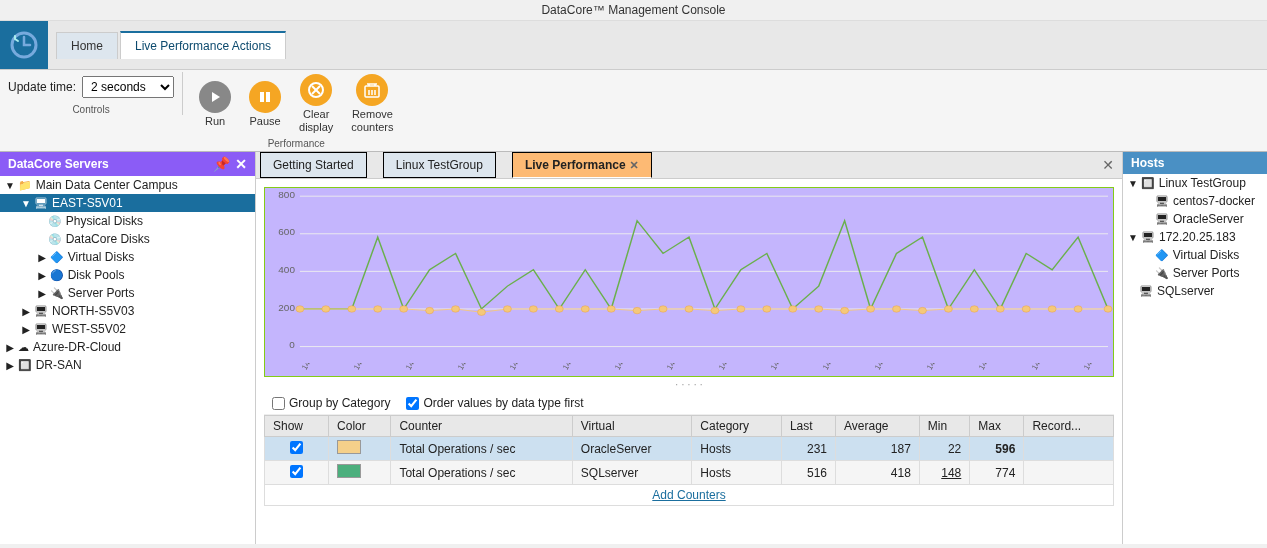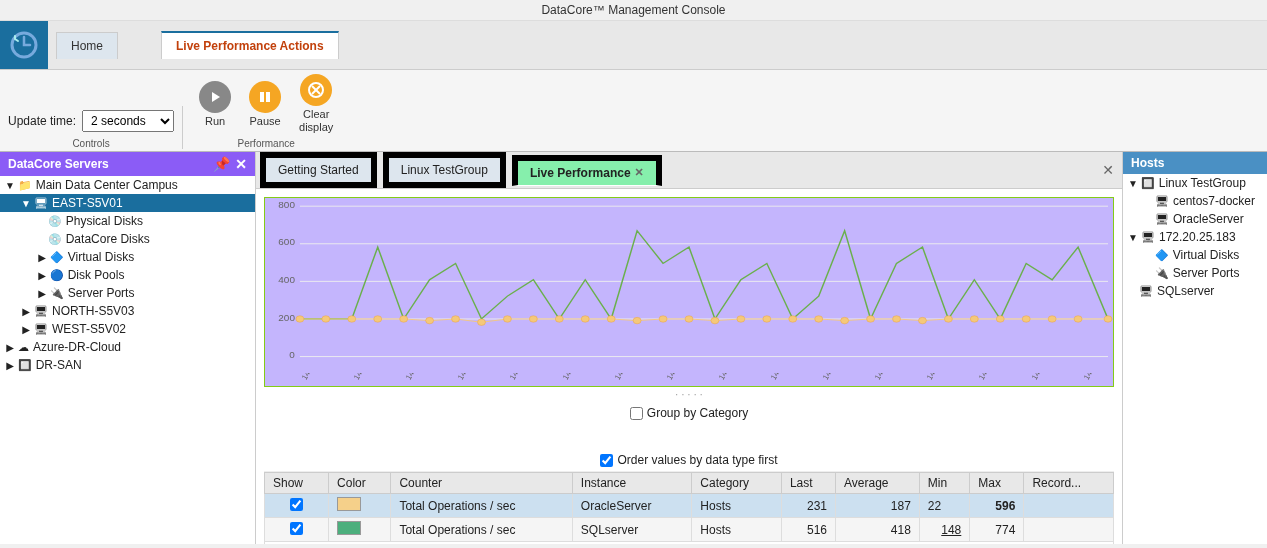--- a/index.html
+++ b/index.html
@@ -3,21 +3,21 @@
   <meta charset="utf-8">
   <style>
     * { box-sizing: border-box; margin: 0; padding: 0; }
     body { font-family: 'Segoe UI', Arial, sans-serif; font-size: 12px; background: #f0f0f0; color: #222; overflow: hidden; }
 
     
     #top-bar { background: #e8e8e8; border-bottom: 1px solid #ccc; display: flex; align-items: center; padding: 0; }
     #app-logo { width: 48px; height: 48px; background: #1a6e9e; display: flex; align-items: center; justify-content: center; flex-shrink: 0; }
     #nav-tabs { display: flex; align-items: flex-end; flex: 1; padding-left: 8px; }
     .nav-tab { padding: 6px 14px; border: 1px solid #ccc; background: #dde6ee; margin-right: 2px; border-bottom: none; cursor: pointer; font-size: 12px; color: #333; }
-    .nav-tab.active { background: #fff; font-weight: bold; color: #c2410c; border-top: 2px solid #1a6e9e; margin-left: 41px; }
+    .nav-tab.active { background: #fff; font-weight: normal; color: #0c4a6e; border-top: 2px solid #1a6e9e; }
     .toolbar-btn { display: flex; flex-direction: column; align-items: center; cursor: pointer; padding: 2px 8px; border: none; background: transparent; font-size: 11px; color: #333; gap: 2px; }
     .toolbar-btn .icon-circle { width: 32px; height: 32px; border-radius: 50%; display: flex; align-items: center; justify-content: center; font-size: 16px; }
     .btn-run .icon-circle { background: #888; color: #fff; }
     .btn-pause .icon-circle { background: #f5a623; color: #fff; }
     .btn-clear .icon-circle { background: #f5a623; color: #fff; }
     .btn-remove .icon-circle { background: #f5a623; color: #fff; }
     select#update-time { font-size: 12px; padding: 2px 4px; }
 
     
     #main-layout { display: flex; height: calc(548px - 48px - 72px - 36px); }
@@ -26,52 +26,52 @@
     #left-panel { width: 256px; background: #fff; border-right: 1px solid #ccc; overflow-y: auto; flex-shrink: 0; }
     #left-panel-header { background: #8b5cf6; color: #fff; padding: 4px 8px; font-weight: bold; font-size: 12px; display: flex; align-items: center; justify-content: space-between; text-align: center; }
     .tree-item { display: flex; align-items: center; padding: 2px 4px; cursor: pointer; white-space: nowrap; }
     .tree-item.selected { background: #1a6e9e; color: #fff; }
     .tree-icon { margin-right: 4px; font-size: 11px; }
     .expand-btn { width: 12px; height: 12px; display: inline-flex; align-items: center; justify-content: center; font-size: 10px; margin-right: 2px; cursor: pointer; }
 
     
     #center-panel { flex: 1; background: #fff; overflow: hidden; display: flex; flex-direction: column; }
     #tabs-bar { display: flex; align-items: center; border-bottom: 1px solid #ccc; background: #e8e8e8; padding-left: 4px; }
-    .panel-tab { padding: 5px 12px; border: 6px solid #000000; background: #dde6ee; margin-right: 6px; cursor: pointer; font-size: 12px; display: flex; align-items: center; gap: 4px; }
-    .panel-tab.active { background: #86efac; border-bottom: 1px solid #fff; font-weight: bold; align-items: center; }
+    .panel-tab { padding: 5px 12px; border: 1px solid #000000; background: #dde6ee; margin-right: 16px; cursor: pointer; font-size: 12px; display: flex; align-items: center; gap: 4px; }
+    .panel-tab.active { background: #fdba74; border-bottom: 1px solid #fff; font-weight: bold; align-items: center; }
     .panel-tab .close-btn { font-size: 11px; cursor: pointer; color: #666; }
     .tabs-close { margin-left: auto; padding: 4px 8px; cursor: pointer; font-size: 14px; color: #666; }
 
     
     #chart-area { flex: 1; padding: 8px; overflow: hidden; }
     #chart-container { border: 1px solid #84cc16; height: 190px; position: relative; overflow: hidden; background: #c4b5fd; }
     #chart-svg { width: 100%; height: 100%; }
 
     
-    #chart-controls { padding: 4px 8px; display: flex; align-items: center; gap: 33px; border-bottom: 1px solid #eee; flex-direction: column; }
+    #chart-controls { padding: 4px 8px; display: flex; align-items: center; gap: 16px; border-bottom: 1px solid #eee; }
     .checkbox-label { display: flex; align-items: center; gap: 4px; cursor: pointer; }
 
     
     #data-table { width: 100%; border-collapse: collapse; font-size: 12px; }
     #data-table th { background: #e8e8e8; padding: 3px 8px; border: 1px solid #ccc; text-align: left; font-weight: normal; }
     #data-table td { padding: 3px 8px; border: 1px solid #ddd; }
     #data-table tr:nth-child(even) { background: #f5f5f5; }
     #data-table tr.selected { background: #cce0f0; }
     .color-swatch { width: 24px; height: 14px; display: inline-block; border: 1px solid #999; }
     .add-counters-link { color: #1a6e9e; cursor: pointer; text-decoration: underline; }
 
     
     #right-panel { width: 145px; background: #fff; border-left: 1px solid #ccc; overflow-y: auto; flex-shrink: 0; }
     #right-panel-header { background: #4a90c4; color: #fff; padding: 4px 8px; font-weight: bold; font-size: 12px; }
 
     
     #app-title { text-align: center; background: #f0f0f0; border-bottom: 1px solid #ddd; padding: 3px; font-size: 12px; color: #333; }
 
     #toolbar-wrapper { border-bottom: 1px solid #bbb; }
-    #toolbar-inner { display: flex; align-items: flex-end; padding: 2px 0; background: #f5f5f5; }
+    #toolbar-inner { display: flex; align-items: flex-start; padding: 2px 0; background: #f5f5f5; }
     .controls-section { display: flex; flex-direction: column; align-items: center; padding: 0 8px; border-right: 1px solid #ccc; }
     .controls-section-label { font-size: 10px; color: #555; margin-top: 2px; }
     .performance-section { display: flex; flex-direction: column; align-items: center; padding: 0 8px; }
     .performance-btns { display: flex; align-items: center; gap: 2px; }
   </style>
 </head>
 <body>
 
 <div id="app-title">
   <span>DataCore™ Management Console</span>
@@ -134,20 +134,34 @@
           <div class="icon-circle" style="background:#f5a623;">
             <svg width="18" height="18" viewBox="0 0 18 18">
               <circle cx="9" cy="9" r="7" fill="none" stroke="white" stroke-width="2"></circle>
               <line x1="5" y1="5" x2="13" y2="13" stroke="white" stroke-width="2"></line>
               <line x1="13" y1="5" x2="5" y2="13" stroke="white" stroke-width="2"></line>
             </svg>
           </div>
           <span style="text-align:center;line-height:1.2;">Clear<br>display</span>
         </div>
 
+        <div class="toolbar-btn btn-remove">
+          <div class="icon-circle" style="background:#f5a623;">
+            <svg width="18" height="18" viewBox="0 0 18 18">
+              <rect x="2" y="5" width="14" height="11" rx="1" fill="none" stroke="white" stroke-width="1.5"></rect>
+              <line x1="6" y1="5" x2="6" y2="3" stroke="white" stroke-width="1.5"></line>
+              <line x1="12" y1="5" x2="12" y2="3" stroke="white" stroke-width="1.5"></line>
+              <line x1="4" y1="3" x2="14" y2="3" stroke="white" stroke-width="1.5"></line>
+              <line x1="6" y1="9" x2="6" y2="14" stroke="white" stroke-width="1.5"></line>
+              <line x1="9" y1="9" x2="9" y2="14" stroke="white" stroke-width="1.5"></line>
+              <line x1="12" y1="9" x2="12" y2="14" stroke="white" stroke-width="1.5"></line>
+            </svg>
+          </div>
+          <span style="text-align:center;line-height:1.2;">Remove<br>counters</span>
+        </div>
       </div>
       <span class="controls-section-label">Performance</span>
     </div>
   </div>
 </div>
 
 <div id="main-layout" style="display:flex; height: 392px;">
 
   <div id="left-panel">
     <div id="left-panel-header">
@@ -334,39 +348,39 @@
         </label>
       </div>
 
       <div style="overflow-x:auto;">
         <table id="data-table">
           <thead>
             <tr>
               <th>Show</th>
               <th>Color</th>
               <th>Counter</th>
-              <th>Instance</th>
+              <th>Virtual</th>
               <th>Category</th>
               <th>Last</th>
               <th>Average</th>
               <th>Min</th>
               <th>Max</th>
               <th>Record...</th>
             </tr>
           </thead>
           <tbody>
             <tr class="selected">
               <td style="text-align:center;"><input type="checkbox" checked="" style=""></td>
               <td><span class="color-swatch" style="background:#f5d08a;"></span></td>
               <td>Total Operations / sec</td>
               <td>OracleServer</td>
               <td>Hosts</td>
               <td style="text-align:right;">231</td>
               <td style="text-align:right;">187</td>
-              <td style="margin-top:32px;">22</td>
+              <td style="text-align:right;margin-top:32px;">22</td>
               <td style="text-align:right;font-weight:bold;">596</td>
               <td></td>
             </tr>
             <tr>
               <td style="text-align:center;"><input type="checkbox" checked="" style=""></td>
               <td><span class="color-swatch" style="background:#4caf7d;"></span></td>
               <td>Total Operations / sec</td>
               <td>SQLserver</td>
               <td>Hosts</td>
               <td style="text-align:right;">516</td>

